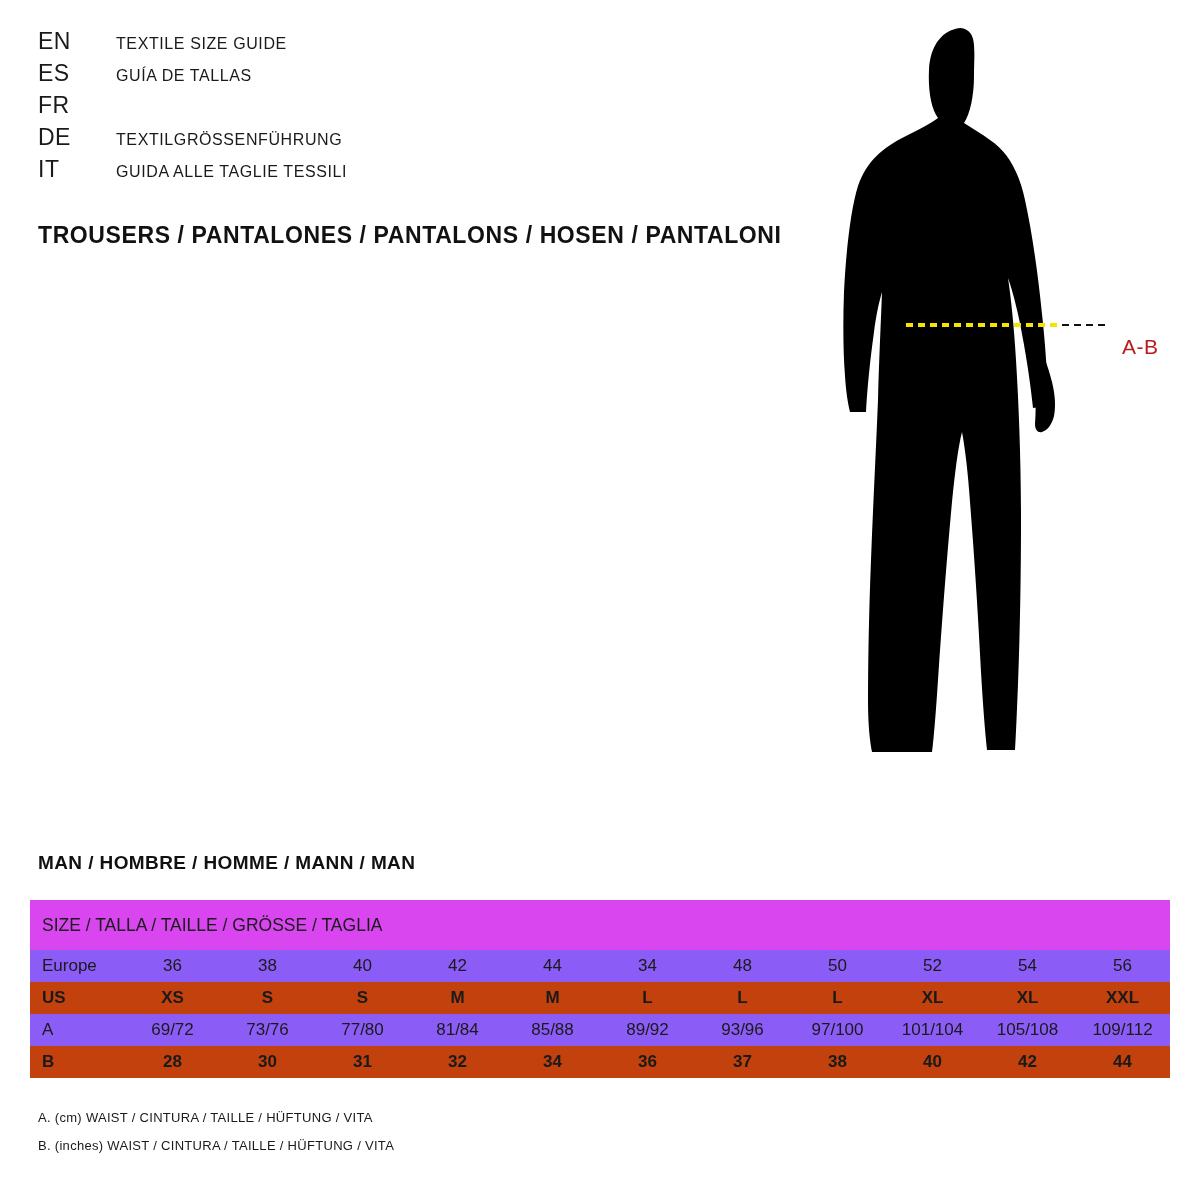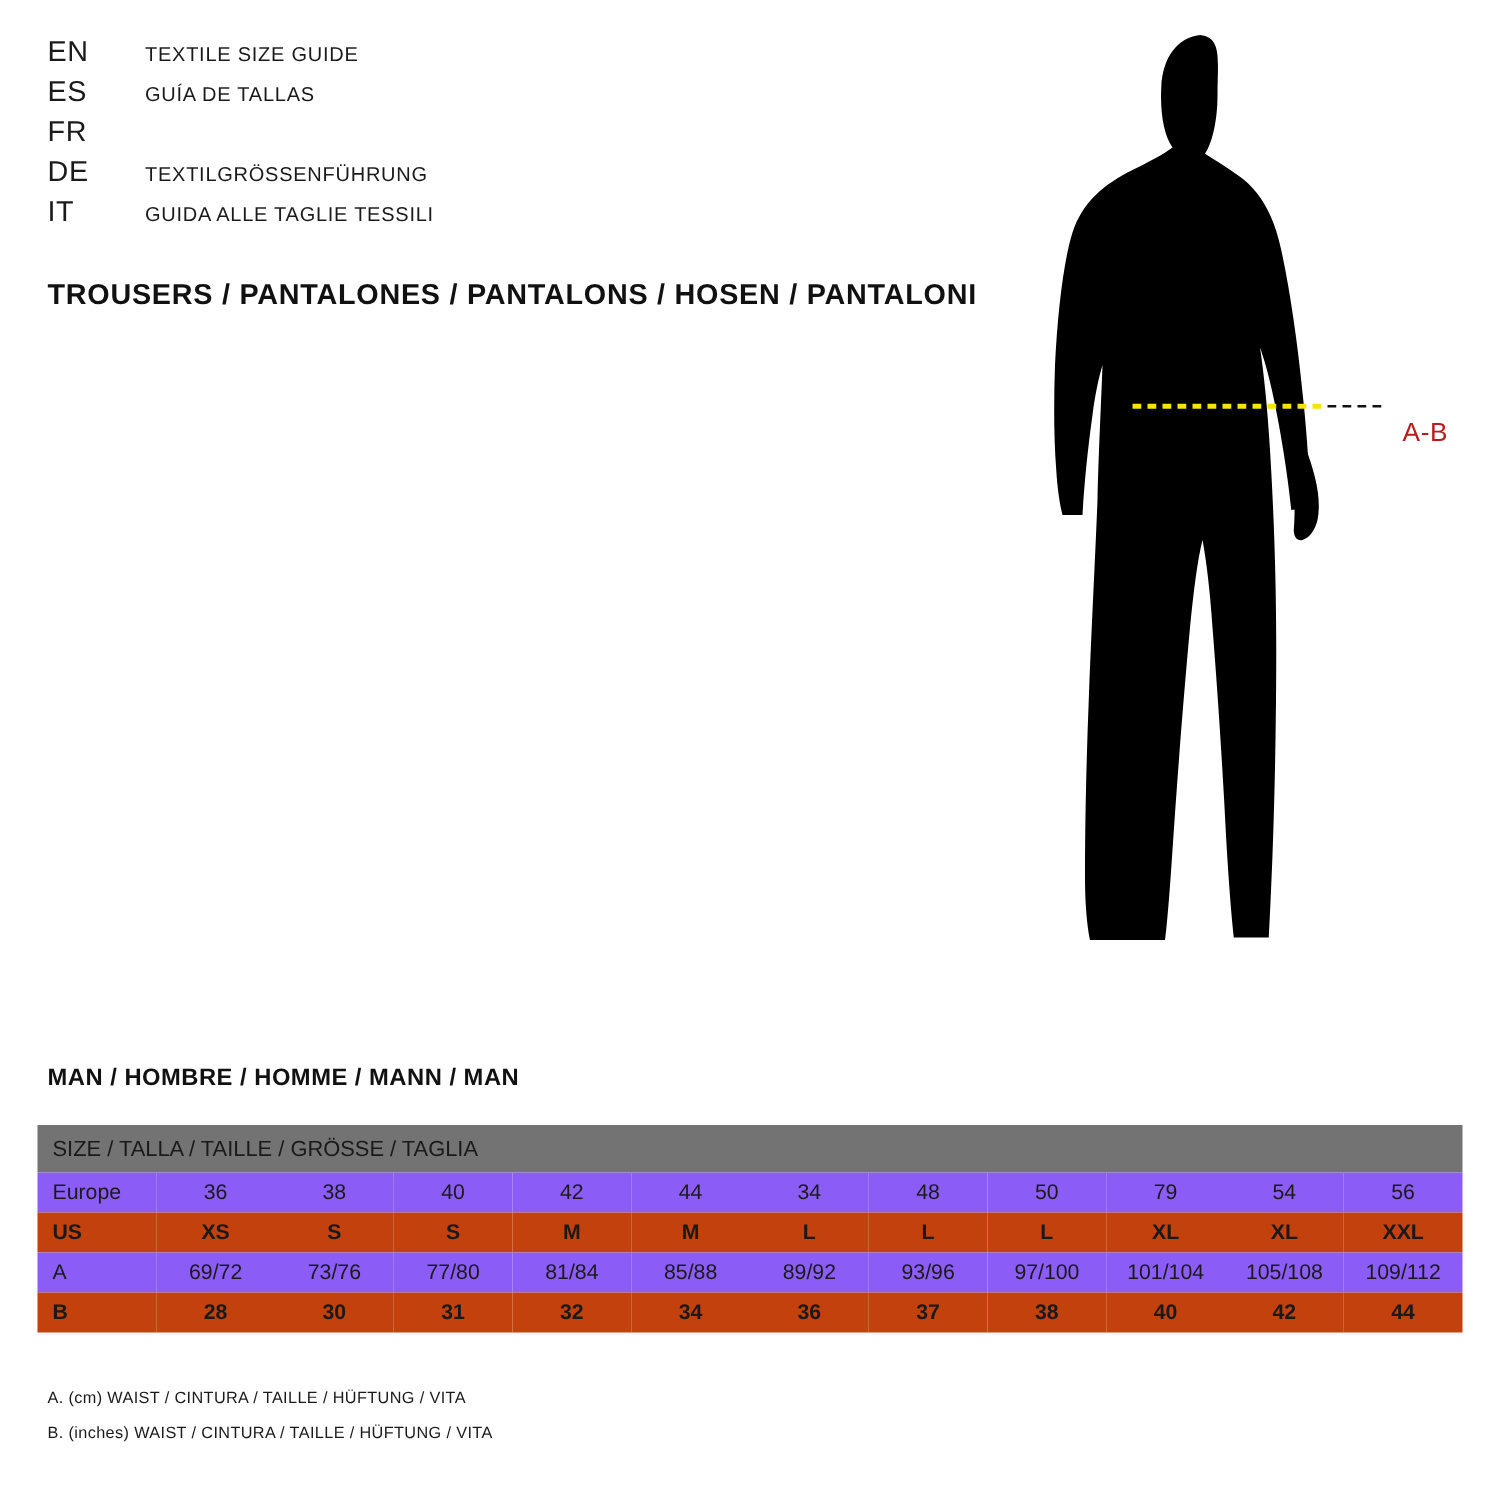--- a/index.html
+++ b/index.html
@@ -103,23 +103,23 @@
     text-align: center;
     vertical-align: middle;
     padding: 0;
   }
   table.size-table td.label-cell {
     text-align: left;
     padding-left: 12px;
     width: 180px;
   }
   tr.header-row td {
-    background: #737373;
+    background: #d946ef;
     font-size: 17.5px;
-    height: 38px;
+    height: 50px;
   }
   tr.odd-row td { background: #8b5cf6; }
   tr.even-row td { background: #c2410c; font-weight: bold; }
 
   
   #footnotes {
     position: absolute;
     left: 38px;
     top: 1110px;
   }
@@ -228,21 +228,21 @@
       <tr class="odd-row">
         <td class="label-cell">Europe</td>
         <td>36</td>
         <td>38</td>
         <td>40</td>
         <td>42</td>
         <td>44</td>
         <td>34</td>
         <td>48</td>
         <td>50</td>
-        <td>79</td>
+        <td>52</td>
         <td>54</td>
         <td>56</td>
       </tr>
       <tr class="even-row">
         <td class="label-cell">US</td>
         <td>XS</td>
         <td>S</td>
         <td>S</td>
         <td>M</td>
         <td>M</td>

